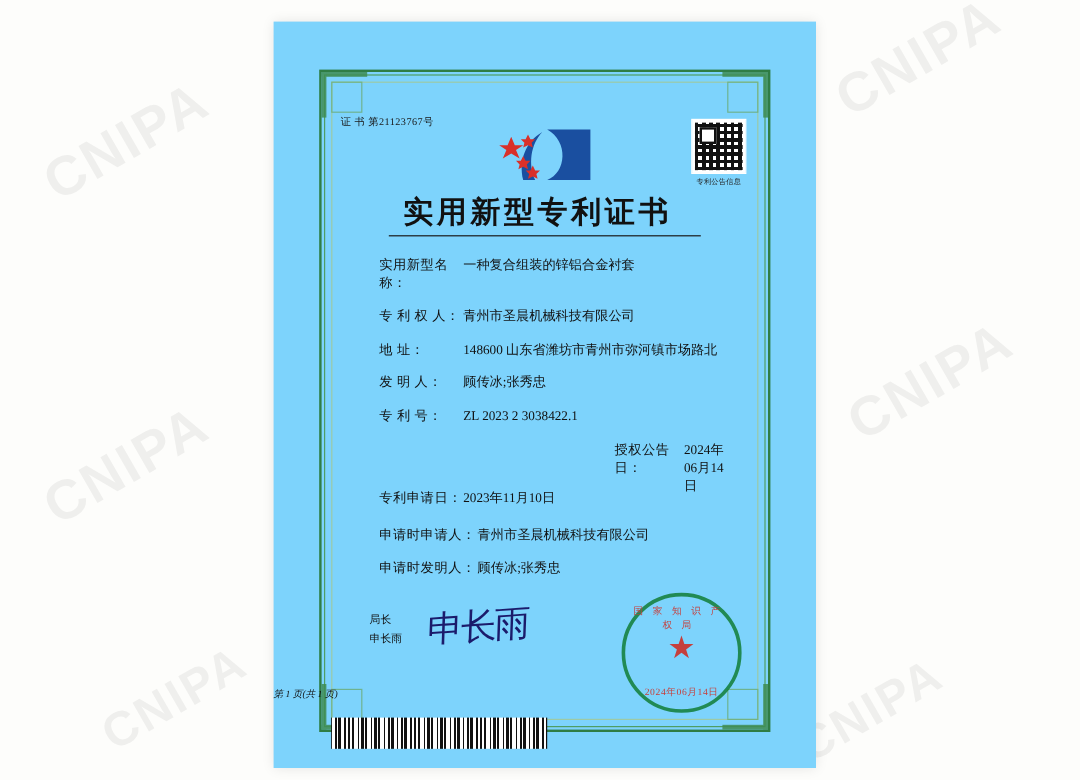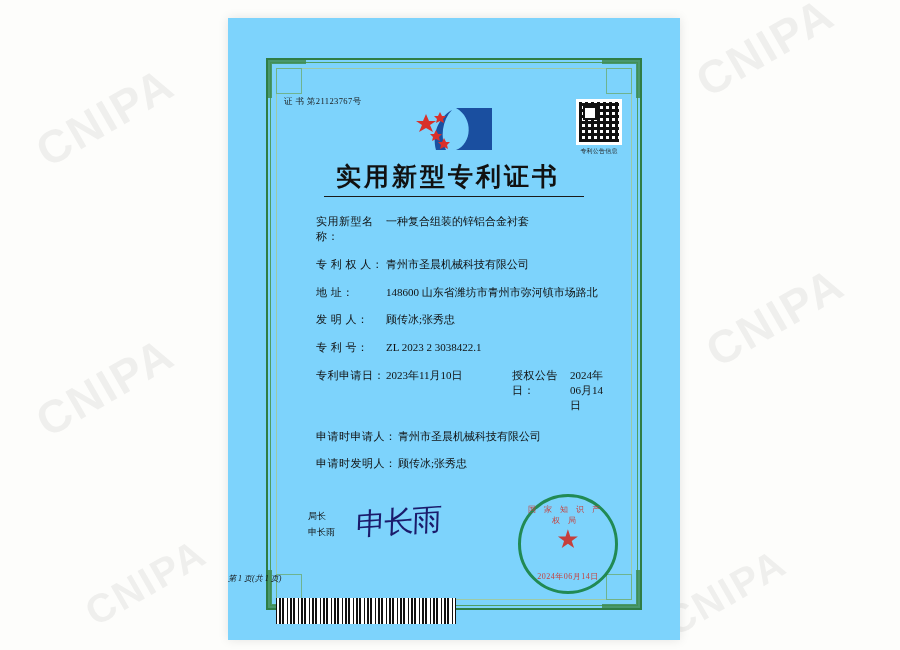--- a/index.html
+++ b/index.html
@@ -229,21 +229,21 @@
       </div>
 
       <div class="row2" style="margin-top:4px;">
         <div class="col" style="flex:0 0 180px;">
           <div class="lbl">专  利  号：</div>
           <div class="val">ZL 2023 2 3038422.1</div>
         </div>
       </div>
 
       <div class="row2">
-        <div class="col" style="flex:0 0 180px;">
+        <div class="col" style="flex:0 0 180px;margin-top:40px;">
           <div class="lbl">专利申请日：</div>
           <div class="val">2023年11月10日</div>
         </div>
         <div class="col col2">
           <div class="lbl">授权公告日：</div>
           <div class="val">2024年06月14日</div>
         </div>
       </div>
 
       <div class="row" style="margin-top:16px;font-family:Liberation Serif, serif;">

